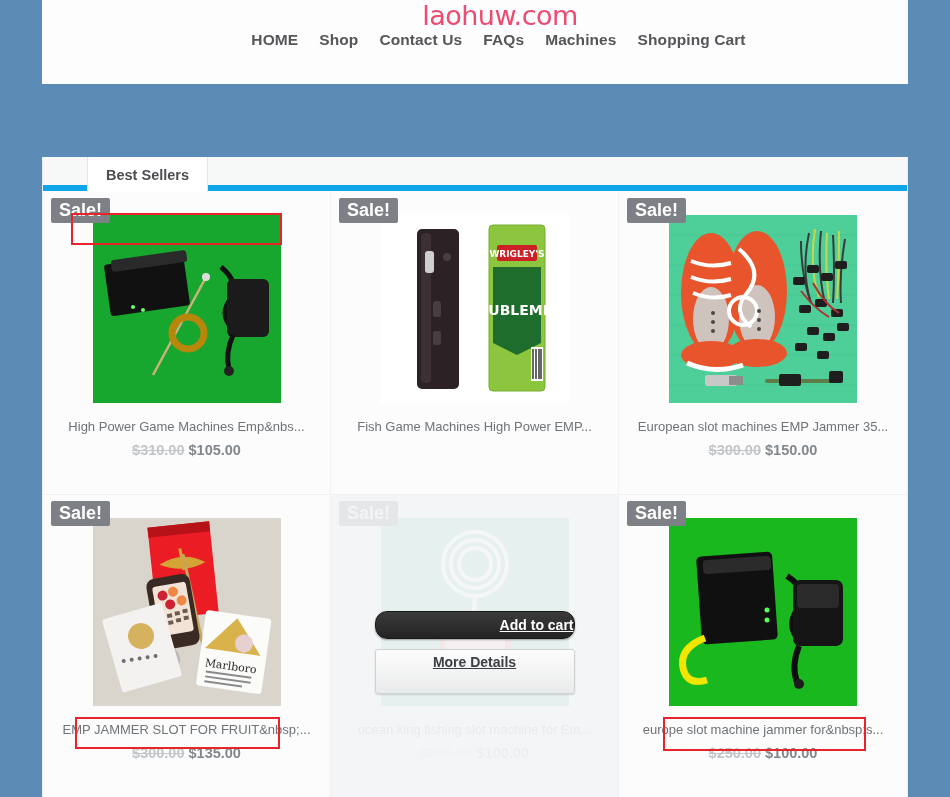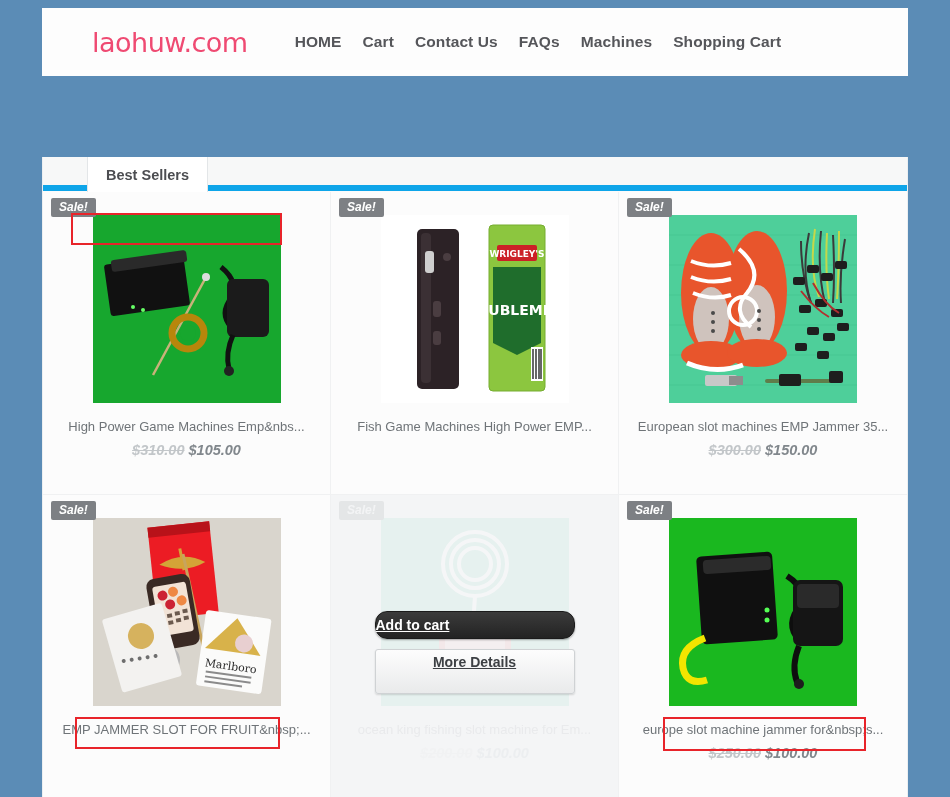--- a/index.html
+++ b/index.html
@@ -7,23 +7,23 @@
   body {
     width:950px; height:797px;
     background:#5b8cb6;
     font-family:"Liberation Sans", sans-serif;
     overflow:hidden;
     position:relative;
   }
 
   
   .site-header{
-    position:absolute; left:42px; top:8px; width:866px; height:68px;
+    position:absolute; left:42px; top:0; width:866px; height:84px;
     background:#fdfdfd;
-    display:flex; align-items:center;
+    display:flex; align-items:center;flex-direction:column;
   }
   .logo{
     margin-left:50px;
     font-family:"DejaVu Sans", sans-serif;
     font-size:27px;
     color:#ef4a72;
     letter-spacing:-0.5px;
     white-space:nowrap;
   }
   .mainnav{
@@ -80,26 +80,25 @@
     background:#fcfcfc;
     overflow:hidden;
   }
   .cell:nth-child(3n){ border-right:none; }
   .cell.shaded{ background:#f4f5f6; }
 
   .sale-badge{
     position:absolute; left:8px; top:6px;
     background:#7d8084;
     color:#ffffff;
-    font-size:12px; font-weight:bold;
+    font-size:18px; font-weight:bold;
     padding:3px 8px 4px;
     border-radius:2px;
     z-index:4;
     line-height:1;
-    font-style:italic;
   }
   .sale-badge.faded{ background:#e4e6e7; color:#f3f4f5; }
 
   .thumb{
     position:absolute; left:50%; transform:translateX(-50%);
     top:23px; width:188px; height:188px;
     background:#ffffff;
   }
   .thumb svg{ display:block; width:100%; height:100%; }
 
@@ -111,21 +110,20 @@
     padding:0 0;
     white-space:nowrap;
     overflow:hidden;
     text-overflow:ellipsis;
   }
   .pprice{
     position:absolute; left:0; right:0; top:250px;
     text-align:center;
     font-size:14.5px;
     white-space:nowrap;
-    font-style:italic;
   }
   .old{
     color:#c2c6c9; text-decoration:line-through;
     font-weight:bold; margin-right:4px;
   }
   .new{ color:#81878c; font-weight:bold; }
 
   
   .cell.hovered .ptitle{ color:#e9eaec; }
   .cell.hovered .old{ color:#f1f2f3; }
@@ -145,21 +143,21 @@
     position:absolute; left:50%; transform:translateX(-50%);
     top:116px; width:200px; z-index:5;
   }
   .btn-cart{
     display:block; width:100%; height:28px;
     background:linear-gradient(#3b3b3b,#232323);
     border:1px solid #1b1b1b;
     border-radius:12px;
     color:#ffffff;
     font-size:14px; font-weight:bold;
-    text-align:left; line-height:26px;
+    text-align:right; line-height:26px;
     box-shadow:0 1px 2px rgba(0,0,0,.35);
   }
   .btn-more{
     display:block; width:100%; height:45px;
     margin-top:10px;
     background:linear-gradient(#fdfdfd,#e9eaeb);
     border:1px solid #cfd2d4;
     border-radius:3px;
     color:#3d4044;
     font-size:14px; font-weight:bold;
@@ -167,21 +165,21 @@
     box-shadow:0 1px 2px rgba(0,0,0,.14);
   }
 </style>
 </head>
 <body>
 
 <div class="site-header">
   <div class="logo">laohuw.com</div>
   <nav class="mainnav">
     <a href="#">HOME</a>
-    <a href="#">Cart</a>
+    <a href="#">Shop</a>
     <a href="#">Contact Us</a>
     <a href="#">FAQs</a>
     <a href="#">Machines</a>
     <a href="#">Shopping Cart</a>
   </nav>
 </div>
 
 <div class="panel">
 
   <div class="tabstrip">
@@ -370,20 +368,23 @@
             <text x="140" y="152" font-family="DejaVu Serif, serif" font-size="11" fill="#2b2b2b" text-anchor="middle">Marlboro</text>
             <g fill="#8b8b8b">
               <rect x="116" y="156" width="46" height="2"></rect>
                 <rect x="116" y="161" width="46" height="2"></rect>
               <rect x="116" y="166" width="38" height="2"></rect>
             </g>
           </g>
         </svg>
       </div>
       <div class="ptitle">EMP JAMMER SLOT FOR FRUIT&amp;nbsp;...</div>
+      <div class="pprice">
+        <span class="old">$300.00</span><span class="new">$135.00</span>
+      </div>
       <div class="redbox" style="left:32px; top:222px; width:205px; height:32px;"></div>
     </div>
 
     <div class="cell shaded hovered">
       <div class="sale-badge faded">Sale!</div>
       <div class="thumb">
         <svg viewBox="0 0 188 188">
           <rect width="188" height="188" fill="#9fe0cd"></rect>
           <circle cx="94" cy="46" r="32" fill="none" stroke="#ffffff" stroke-width="4"></circle>
           <circle cx="94" cy="46" r="24" fill="none" stroke="#ffffff" stroke-width="4"></circle>

